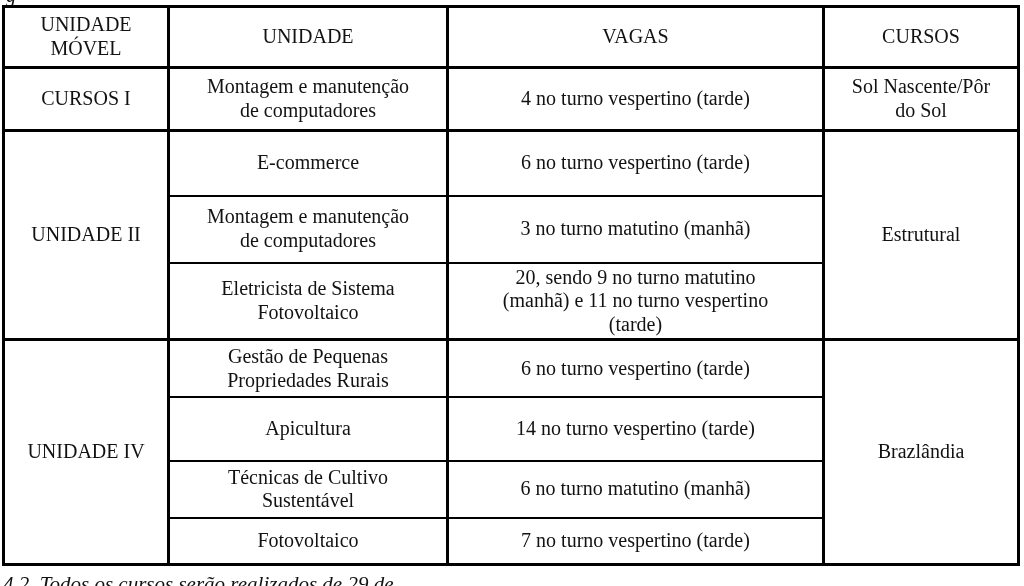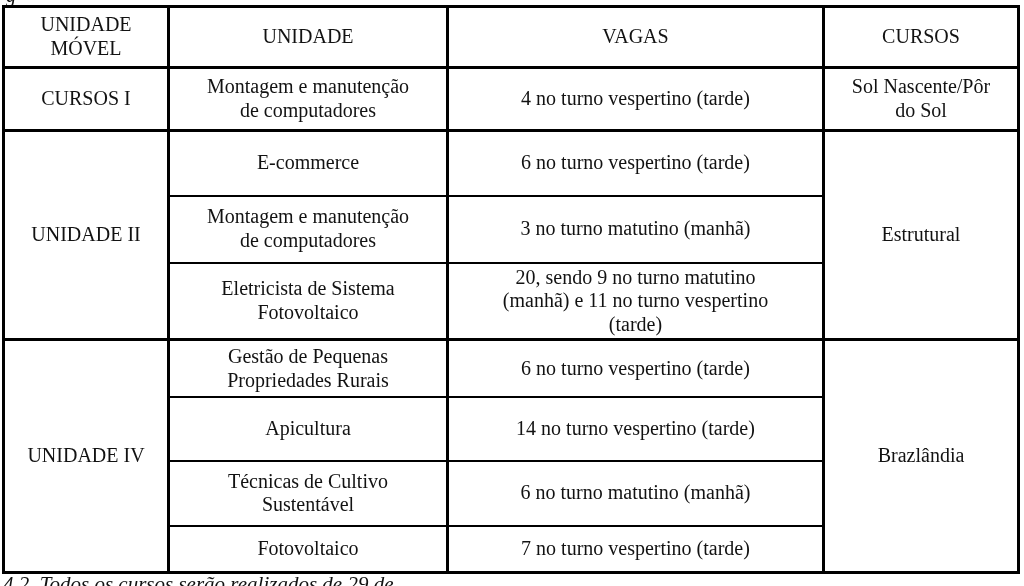--- a/index.html
+++ b/index.html
@@ -86,21 +86,21 @@
       <td rowspan="4">UNIDADE IV</td>
       <td>Gestão de Pequenas
 Propriedades Rurais</td>
       <td>6 no turno vespertino (tarde)</td>
       <td rowspan="4">Brazlândia</td>
     </tr>
     <tr style="height:64px">
       <td>Apicultura</td>
       <td>14 no turno vespertino (tarde)</td>
     </tr>
-    <tr style="height:65px">
+    <tr style="height:57px">
       <td>Técnicas de Cultivo
 Sustentável</td>
       <td>6 no turno matutino (manhã)</td>
     </tr>
     <tr style="height:47px">
       <td>Fotovoltaico</td>
       <td>7 no turno vespertino (tarde)</td>
     </tr>
   </tbody>
 </table>

